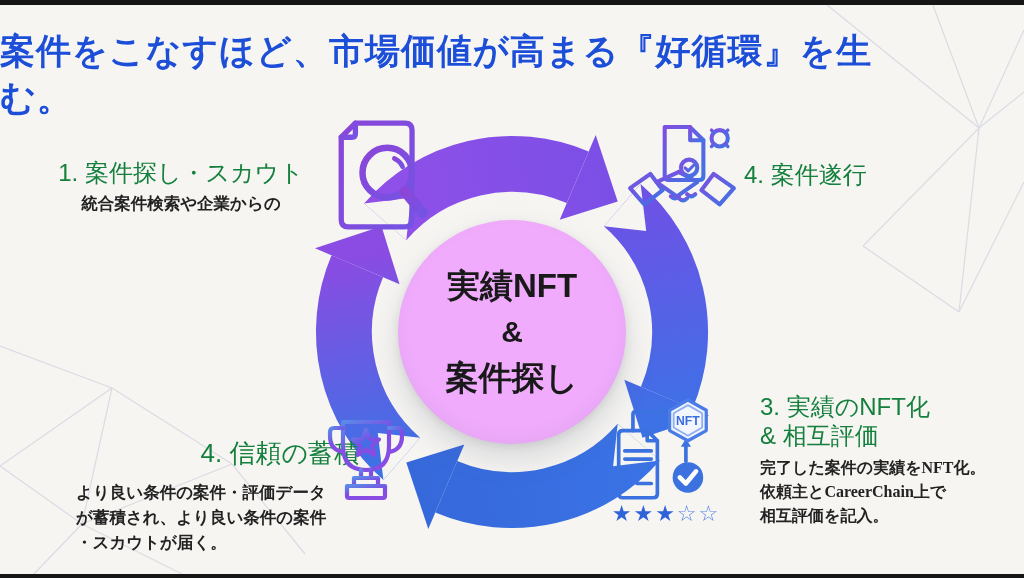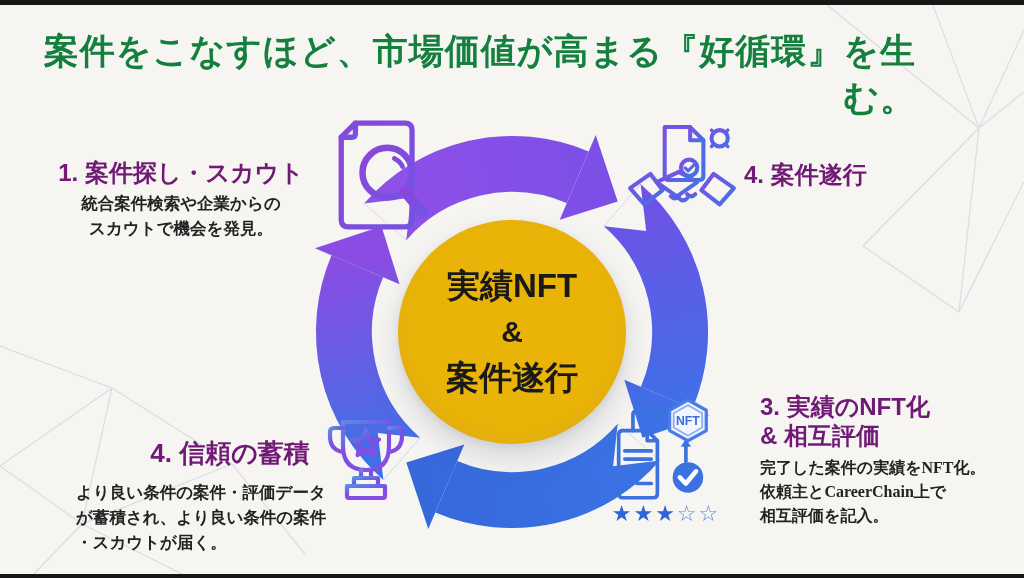--- a/index.html
+++ b/index.html
@@ -13,45 +13,45 @@
   }
   .edge-bar { position:absolute; left:0; width:1024px; background:#161616; z-index:6; }
   .edge-bar.top { top:0; height:5px; }
   .edge-bar.bottom { bottom:0; height:4px; }
 
   .mesh { position:absolute; z-index:1; }
   .mesh path { stroke:#dbdbe4; stroke-width:1.2; fill:none; }
 
   .title {
     position:absolute; top:28px; left:0; width:916px;
-    text-align:right; font-size:35px; font-weight:900;
-    letter-spacing:1px; color:#15803d; z-index:5;
+    text-align:left; font-size:35px; font-weight:900;
+    letter-spacing:1px; color:#1d4ed8; z-index:5;
     text-shadow:0 1px 0 rgba(255,255,255,.6);
   }
 
   .cycle-svg { position:absolute; left:0; top:0; z-index:2; }
 
   .center-circle {
     position:absolute; left:398px; top:220px; width:228px; height:224px;
-    background:#eab308; border:1px solid #ececе8; border-radius:50%;
+    background:#f0abfc; border:1px solid #ececе8; border-radius:50%;
     box-shadow:0 14px 30px rgba(90,95,120,.20), 0 3px 8px rgba(0,0,0,.08), inset 0 -6px 14px rgba(120,120,140,.07);
     display:flex; flex-direction:column; align-items:center; justify-content:center;
     z-index:3; text-align:center;
   }
   .center-circle .line { font-size:33px; font-weight:900; line-height:1.45; color:#191919; }
   .center-circle .amp { font-size:30px; }
 
   .step { position:absolute; z-index:4; }
-  .step-heading { font-weight:700; font-size:24px; color:#701a75; line-height:1.22; }
+  .step-heading { font-weight:400; font-size:24px; color:#15803d; line-height:1.22; }
   .step-desc { font-weight:700; font-size:16.5px; color:#222; line-height:1.5; margin-top:5px;font-family:Liberation Serif, serif; }
 
   .step1 { left:38px; top:158px; width:286px; text-align:center; }
   .step2 { left:744px; top:160px; width:256px; text-align:left; }
   .step3 { left:760px; top:392px; width:272px; text-align:left; }
-  .step4-h { left:100px; top:438px; width:260px; text-align:center; }
+  .step4-h { left:100px; top:438px; width:260px; text-align:right; }
   .step4-d { left:76px; top:476px; width:300px; text-align:left; }
 
   .icon { position:absolute; z-index:4; }
   .stars {
     position:absolute; left:606px; top:503px; width:120px; z-index:4;
     font-size:22px; letter-spacing:2px; text-align:center; line-height:1;
   }
   .stars .filled { color:#2f63d8; }
   .stars .empty  { color:#5d87e6; }
 </style>
@@ -131,28 +131,27 @@
   <g>
     <path d="M 401.8 458.8 A 168 168 0 0 1 357.3 266.3" fill="none" stroke="url(#gradLeft)" stroke-width="56"></path>
     <polygon points="315.0,248.3 381.5,226.3 399.6,284.3" fill="url(#gradLeft)"></polygon>
     <polygon points="383.4,480.0 377.8,433.1 420.2,437.7" fill="#f6f5f2"></polygon>
   </g>
 </svg>
 
 <div class="center-circle">
   <div class="line">実績NFT</div>
   <div class="line amp">&amp;</div>
-  <div class="line">案件遂行</div>
+  <div class="line">案件探し</div>
 </div>
 
 <div class="step step1">
   <div class="step-heading">1. 案件探し・スカウト</div>
   <div class="step-desc">
     <div>統合案件検索や企業からの</div>
-    <div>スカウトで機会を発見。</div>
   </div>
 </div>
 
 <div class="step step2">
   <div class="step-heading">4. 案件遂行</div>
 </div>
 
 <div class="step step3">
   <div class="step-heading">
     <div>3. 実績のNFT化</div>

